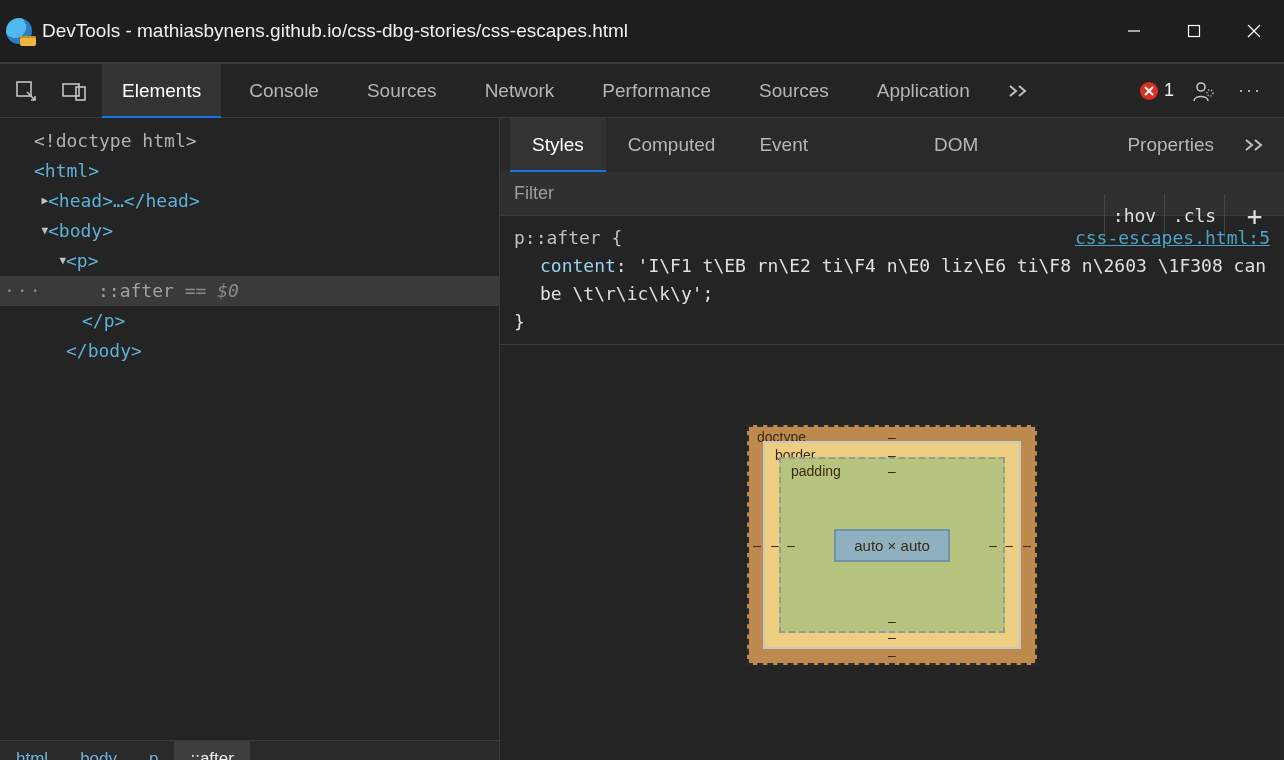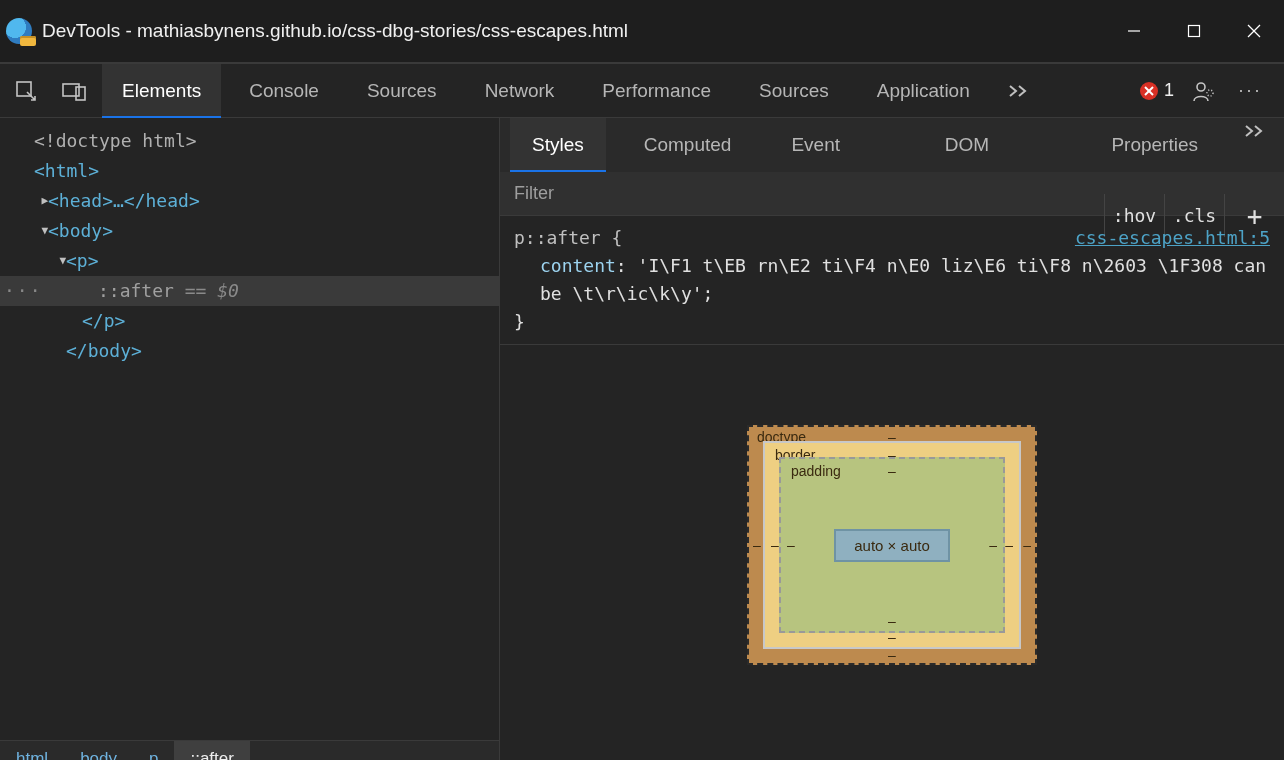--- a/index.html
+++ b/index.html
@@ -88,21 +88,21 @@
   .dom-tree .selected{background:#3a3a3a;}
   .dom-tree .selected::before{content:"···"; position:absolute; left:4px; top:0; color:#888; letter-spacing:2px;}
   .dom-tree .dollar{color:#8a8a8a; font-style:italic;}
 
   
   .crumbs{height:36px; background:#2a2a2a; border-top:1px solid #3a3a3a; display:flex; align-items:center; font-size:17px;}
   .crumbs span{padding:0 16px; height:100%; display:flex; align-items:center; color:#6fb3e0; cursor:pointer;}
   .crumbs span.sel{background:#3f3f3f; color:#eee;}
 
   
-  .sub-tabs{height:54px; background:#2a2a2a; display:flex; align-items:flex-start; padding:0 10px; gap:16px;}
+  .sub-tabs{height:54px; background:#2a2a2a; display:flex; align-items:center; padding:0 10px; gap:0;}
   .sub-tab{padding:0 22px; font-size:19px; height:54px; line-height:54px; color:#b6b6b6;}
   .sub-tab.active{background:#333333;color:#fff;border-bottom:2px solid #1a73e8;}
   .sub-tabs .chev{margin-left:auto; color:#c0c0c0; font-size:22px; padding:0 8px;}
 
   
   .filter-bar{height:44px; background:#303030; display:flex; align-items:center; border-bottom:1px solid #3a3a3a;}
   .filter-bar input{flex:1; background:transparent; border:none; outline:none; height:100%; padding:0 14px; font-size:18px; color:#ddd;}
   .filter-bar input::placeholder{color:#9e9e9e;}
   .filter-bar .pill{width:60px; text-align:center; font-family:Consolas,monospace; font-size:18px; color:#e0e0e0; height:100%; line-height:44px; border-left:1px solid #444;margin-top:44px;}
   .filter-bar .plus{font-size:26px; color:#e0e0e0; border-left:1px solid #444;}

